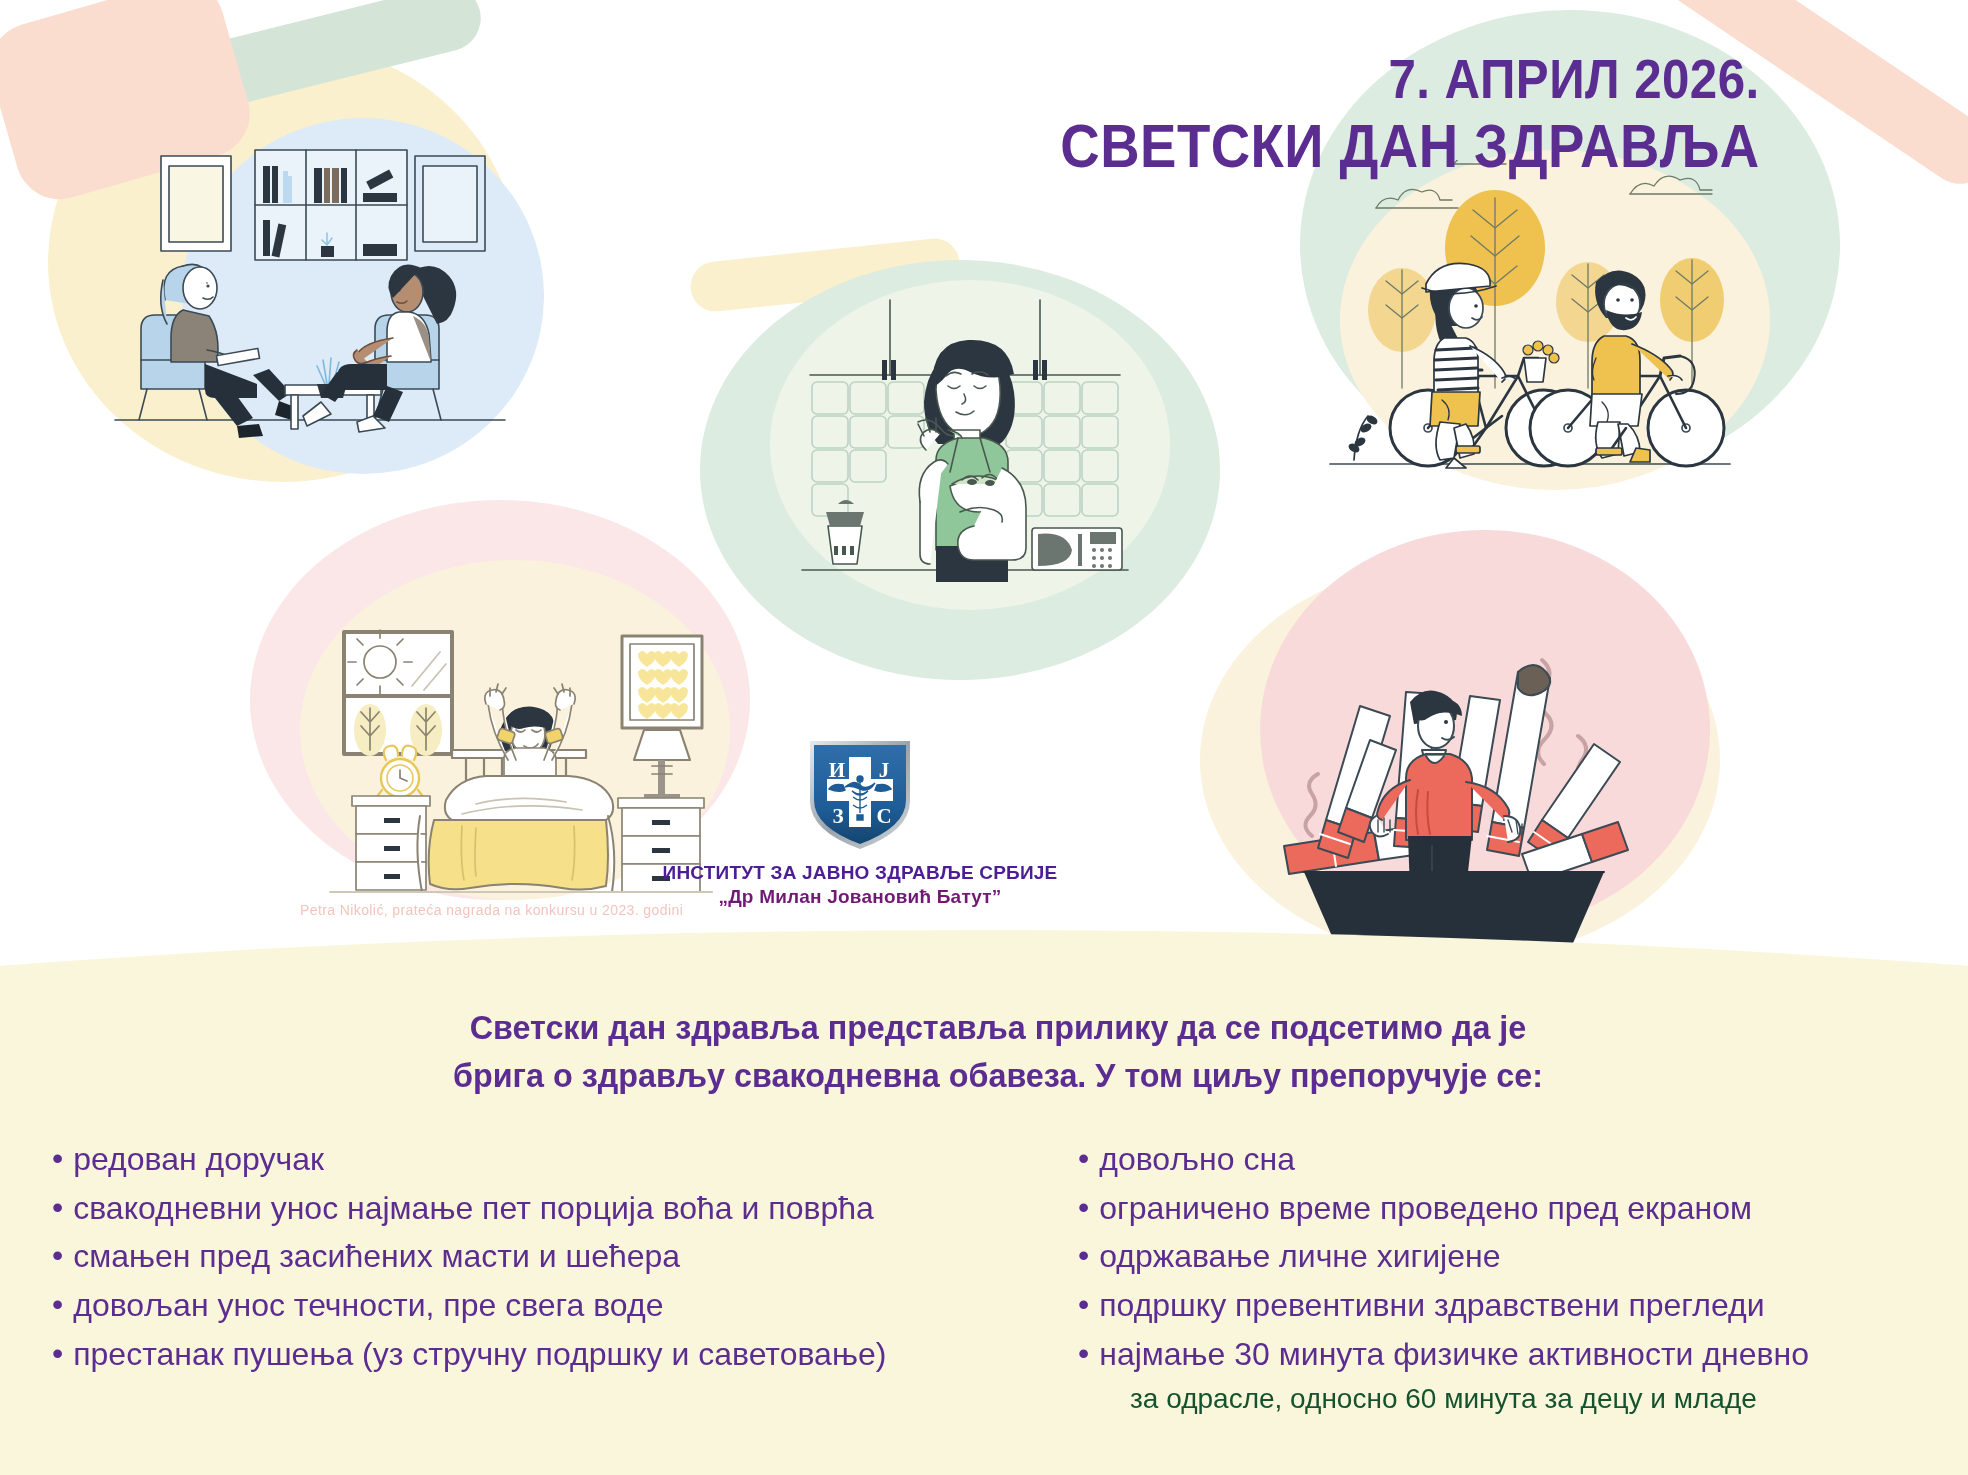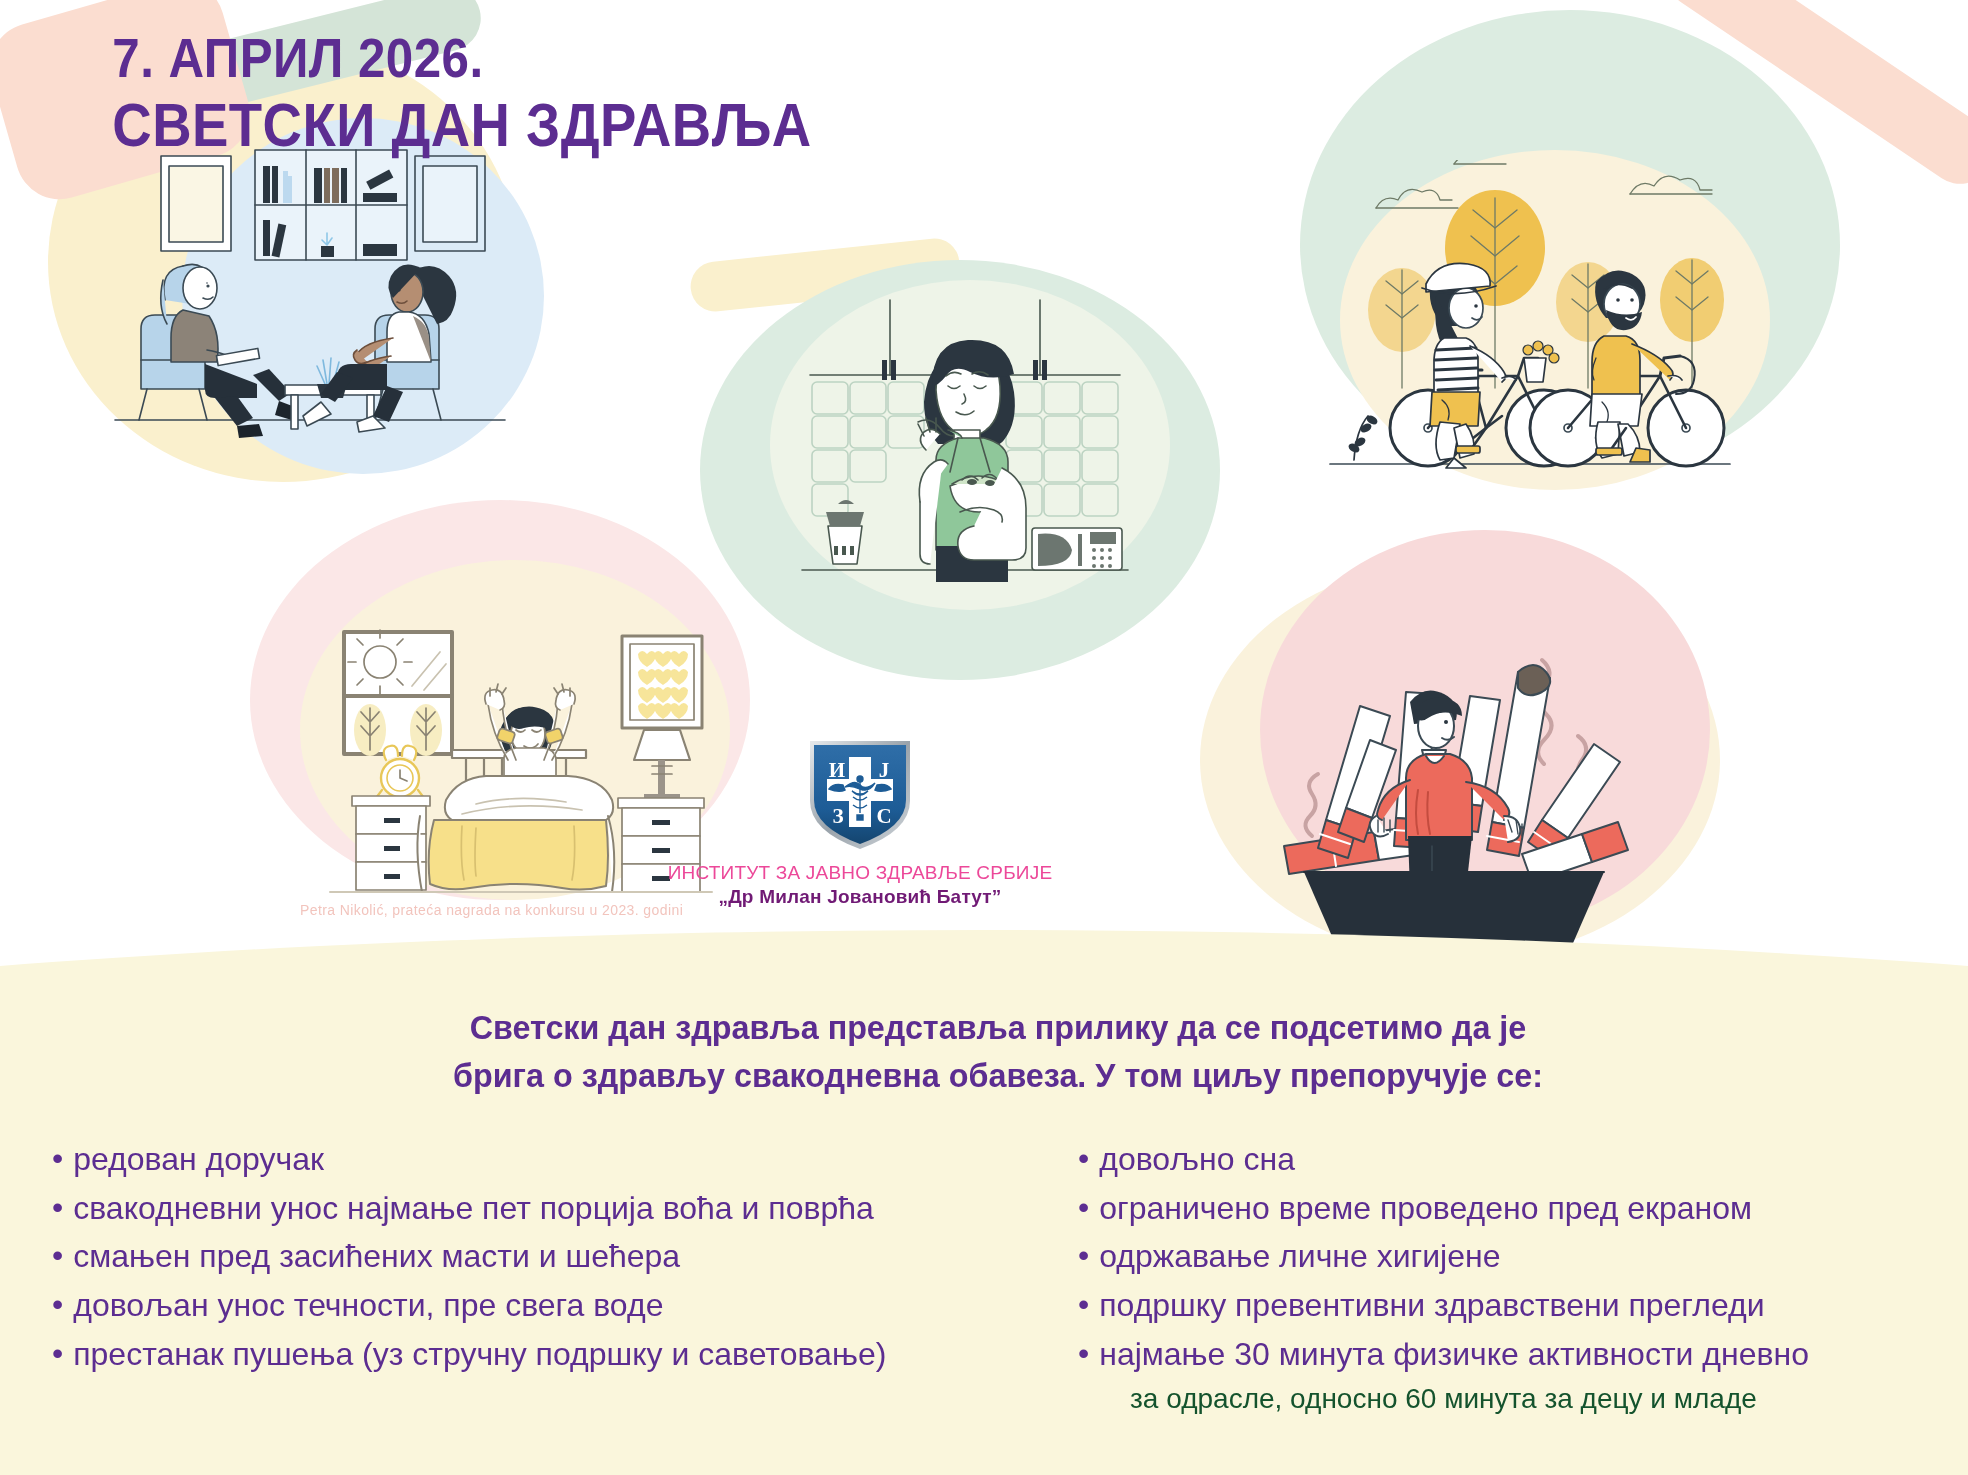--- a/index.html
+++ b/index.html
@@ -33,22 +33,22 @@
     background: #faf0cd; border-radius: 34px; transform: rotate(-6deg);
   }
   .blob-pink-bl  { left: 250px; top: 500px; width: 500px; height: 400px; background: #fbe7e7; }
   .blob-cream-bl { left: 300px; top: 560px; width: 430px; height: 340px; background: #faf2dc; }
   .blob-pink-br  { left: 1260px; top: 530px; width: 450px; height: 400px; background: #f8dada; }
   .blob-cream-br { left: 1200px; top: 560px; width: 520px; height: 400px; background: #faf2dc; }
   .blob-peach-br { left: 1560px; top: 500px; width: 240px; height: 180px; background: #fbddd0; border-radius: 44px; transform: rotate(-16deg);}
 
   
   .title-block {
-    position: absolute; left: 0; top: 27px; width: 1872px;
-    text-align: left; z-index: 40;
+    position: absolute; left: 0; top: 48px; width: 1872px;
+    text-align: right; z-index: 40;
   }
   .title-line {
     color: #5c2d91;
     font-weight: 700;
     letter-spacing: 0.5px;
     line-height: 1.12;
     font-family: "Liberation Sans", sans-serif;
     transform: scaleX(0.88);
   }
   .title-line.l1 { font-size: 56px; }
@@ -58,21 +58,21 @@
   .scene { position: absolute; z-index: 20; }
   .scene svg { display: block; }
 
   
   .logo-wrap {
     position: absolute; left: 640px; top: 735px; width: 440px;
     text-align: center; z-index: 45;
   }
   .logo-shield { margin: 0 auto 8px; display:block; }
   .logo-name {
-    color: #ec4899; font-weight: 400; font-size: 19px; letter-spacing: .2px;
+    color: #4c1d95; font-weight: 700; font-size: 19px; letter-spacing: .2px;
     line-height: 1.25; white-space: nowrap;
   }
   .logo-sub {
     color: #701a75; font-weight: 700; font-size: 19px; letter-spacing: .2px;
     line-height: 1.3; white-space: nowrap;
   }
 
   
   .credit {
     position: absolute; left: 300px; top: 902px; z-index: 46;

